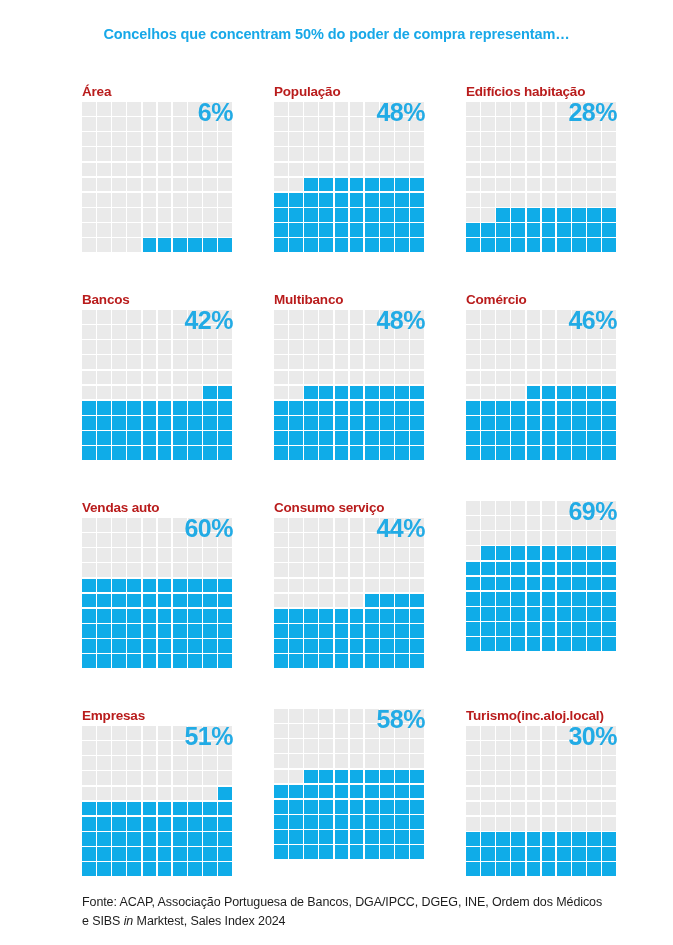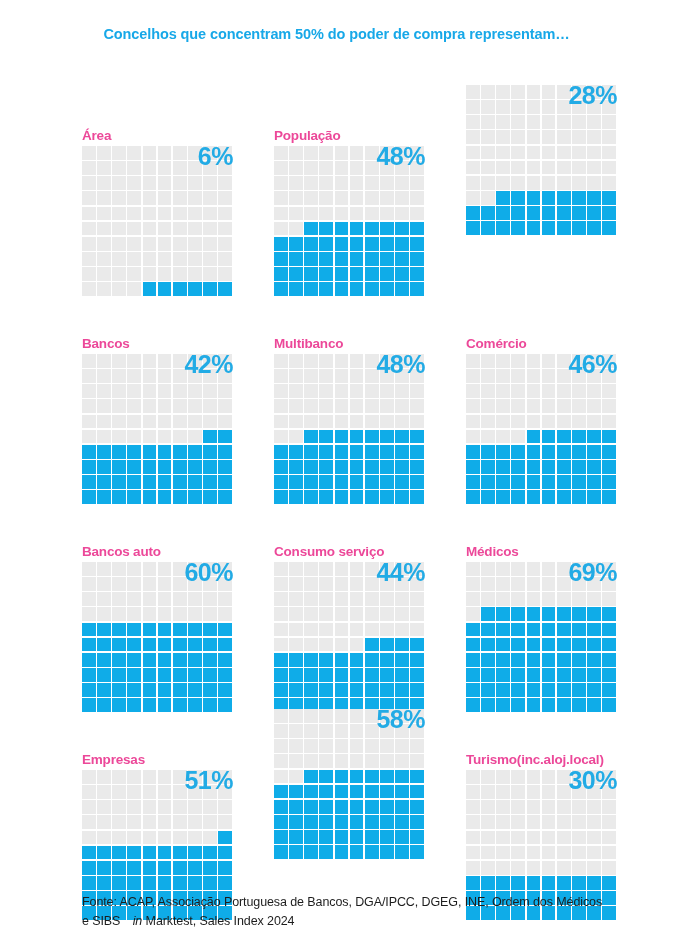--- a/index.html
+++ b/index.html
@@ -47,26 +47,25 @@
     column-gap: 42px;
     row-gap: 43px;
   }
   .panel {
     position: relative;
     width: 150px;
   }
   .panel-title {
     font-size: 13.5px;
     font-weight: bold;
-    color: #ec4899;
+    color: #b91c1c;
     line-height: 15px;
     height: 17px;
     white-space: nowrap;
     letter-spacing: -0.2px;
-    margin-top: 44px;
   }
   .waffle-wrap {
     position: relative;
     width: 150px;
     height: 150px;
     margin-top: 1px;
   }
   .waffle {
     position: absolute;
     left: 0;
@@ -102,21 +101,21 @@
     position: absolute;
     left: 82px;
     top: 893px;
     width: 530px;
     font-size: 12.5px;
     line-height: 19px;
     color: #1d1d1d;
     letter-spacing: -0.1px;
   }
   #footer .lbl { font-weight: normal; }
-  #footer .ital { font-style: italic; margin-left: 9px; }
+  #footer .ital { font-style: italic; }
 </style>
 </head>
 <body>
 
 <div id="page">
 
   <div id="headline">Concelhos que concentram 50% do poder de compra representam…</div>
 
   <div id="panels">
       <div class="panel">
@@ -329,20 +328,21 @@
             <div class="cell filled"></div>
             <div class="cell filled"></div>
             <div class="cell filled"></div>
             <div class="cell filled"></div>
             <div class="cell filled"></div>
           </div>
           <div class="pct">48%</div>
         </div>
       </div>
       <div class="panel">
+        <div class="panel-title">Edifícios habitação</div>
         <div class="waffle-wrap">
           <div class="waffle">
             <div class="cell"></div>
             <div class="cell"></div>
             <div class="cell"></div>
             <div class="cell"></div>
             <div class="cell"></div>
             <div class="cell"></div>
             <div class="cell"></div>
             <div class="cell"></div>
@@ -760,21 +760,21 @@
             <div class="cell filled"></div>
             <div class="cell filled"></div>
             <div class="cell filled"></div>
             <div class="cell filled"></div>
             <div class="cell filled"></div>
           </div>
           <div class="pct">46%</div>
         </div>
       </div>
       <div class="panel">
-        <div class="panel-title">Bancos auto</div>
+        <div class="panel-title">Vendas auto</div>
         <div class="waffle-wrap">
           <div class="waffle">
             <div class="cell"></div>
             <div class="cell"></div>
             <div class="cell"></div>
             <div class="cell"></div>
             <div class="cell"></div>
             <div class="cell"></div>
             <div class="cell"></div>
             <div class="cell"></div>
@@ -976,21 +976,20 @@
             <div class="cell filled"></div>
             <div class="cell filled"></div>
             <div class="cell filled"></div>
             <div class="cell filled"></div>
             <div class="cell filled"></div>
           </div>
           <div class="pct">44%</div>
         </div>
       </div>
       <div class="panel">
-        <div class="panel-title">Médicos</div>
         <div class="waffle-wrap">
           <div class="waffle">
             <div class="cell"></div>
             <div class="cell"></div>
             <div class="cell"></div>
             <div class="cell"></div>
             <div class="cell"></div>
             <div class="cell"></div>
             <div class="cell"></div>
             <div class="cell"></div>

